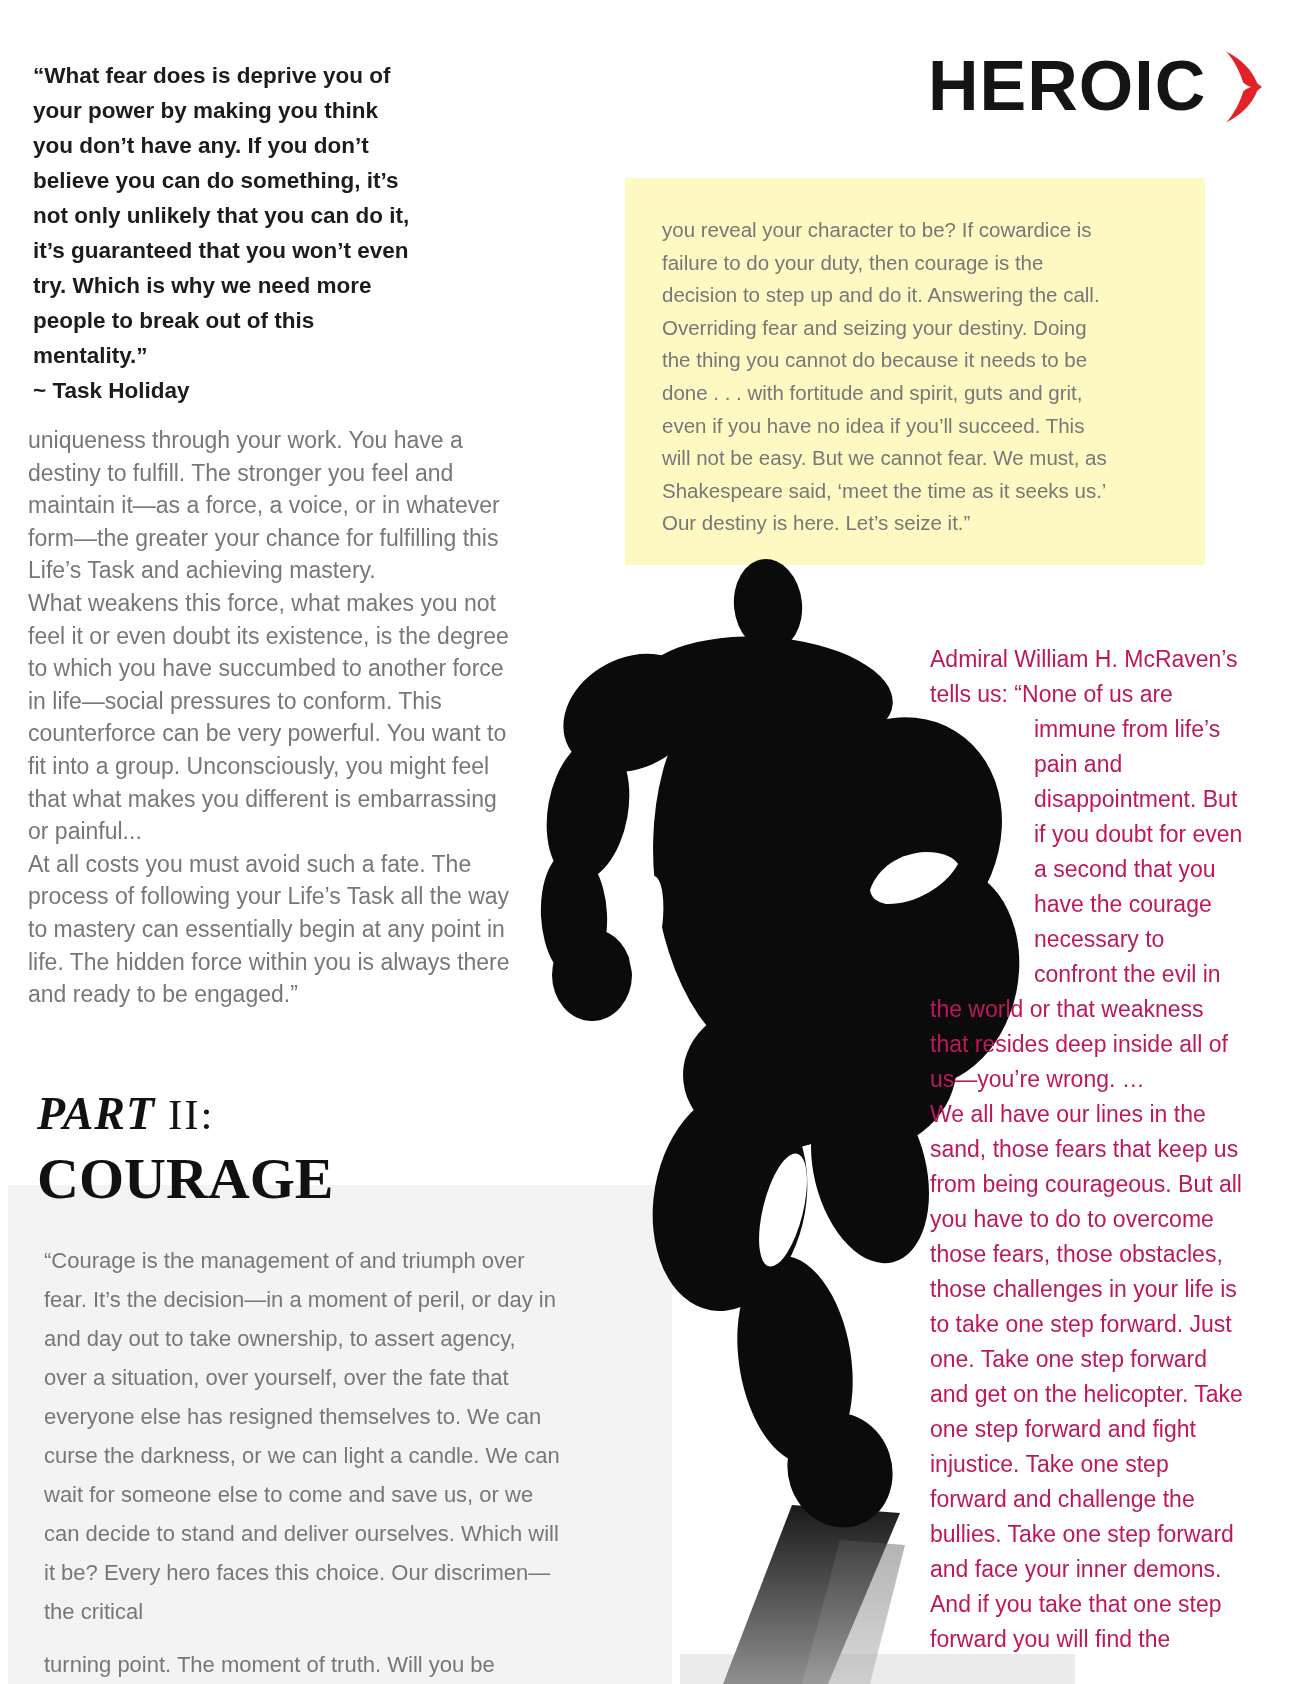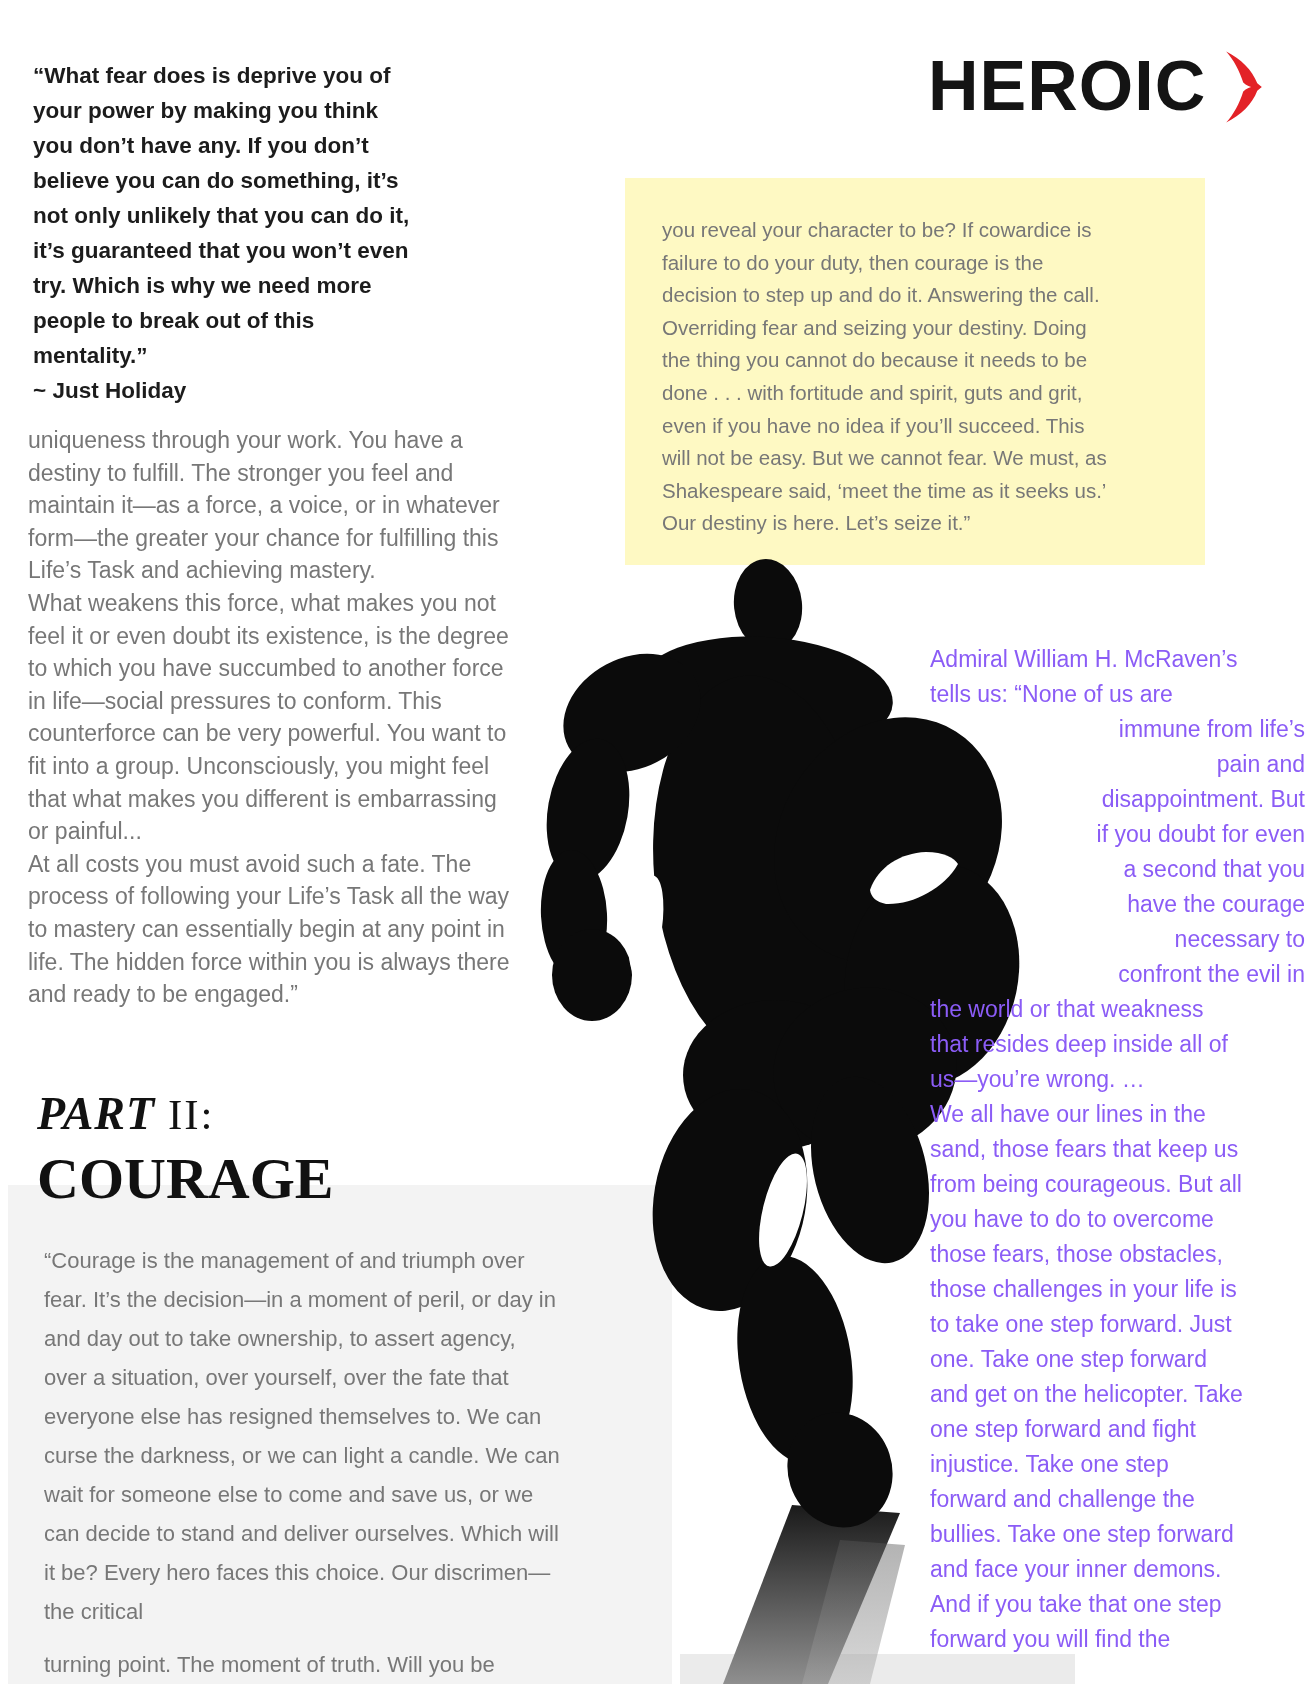--- a/index.html
+++ b/index.html
@@ -107,24 +107,24 @@
     color: #111111;
   }
 
   
   .right-col {
     position: absolute;
     left: 930px; top: 642px;
     width: 375px;
     font-size: 23px;
     line-height: 35px;
-    color: #8b5cf6;
-    z-index: 2;
-  }
-  .right-col .indent { padding-left: 104px; text-align: right; }
+    color: #be185d;
+    z-index: 2;
+  }
+  .right-col .indent { padding-left: 104px; }
 
   
   .silhouette {
     position: absolute;
     left: 540px; top: 555px;
     width: 540px; height: 1129px;
     z-index: 1;
     pointer-events: none;
   }
 </style>
@@ -136,21 +136,21 @@
   <div class="pull-quote">
     <div class="pre">“What fear does is deprive you of
 your power by making you think
 you don’t have any. If you don’t
 believe you can do something, it’s
 not only unlikely that you can do it,
 it’s guaranteed that you won’t even
 try. Which is why we need more
 people to break out of this
 mentality.”</div>
-    <div>~ Just Holiday</div>
+    <div>~ Task Holiday</div>
   </div>
 
   <div class="logo-row">
     <span class="logo-text">HEROIC</span>
     <svg class="logo-glyph" viewBox="0 0 60 100" aria-hidden="true">
       <path fill="#e32227" d="M10,2 C30,12 45,27 52,45 L58,50 L50,52 C42,50 37,48 33,44 C28,28 20,13 10,2 Z"></path>
       <path fill="#e32227" d="M10,98 C30,88 45,73 52,55 L58,50 L50,48 C42,50 37,52 33,56 C28,72 20,87 10,98 Z"></path>
     </svg>
   </div>
 

